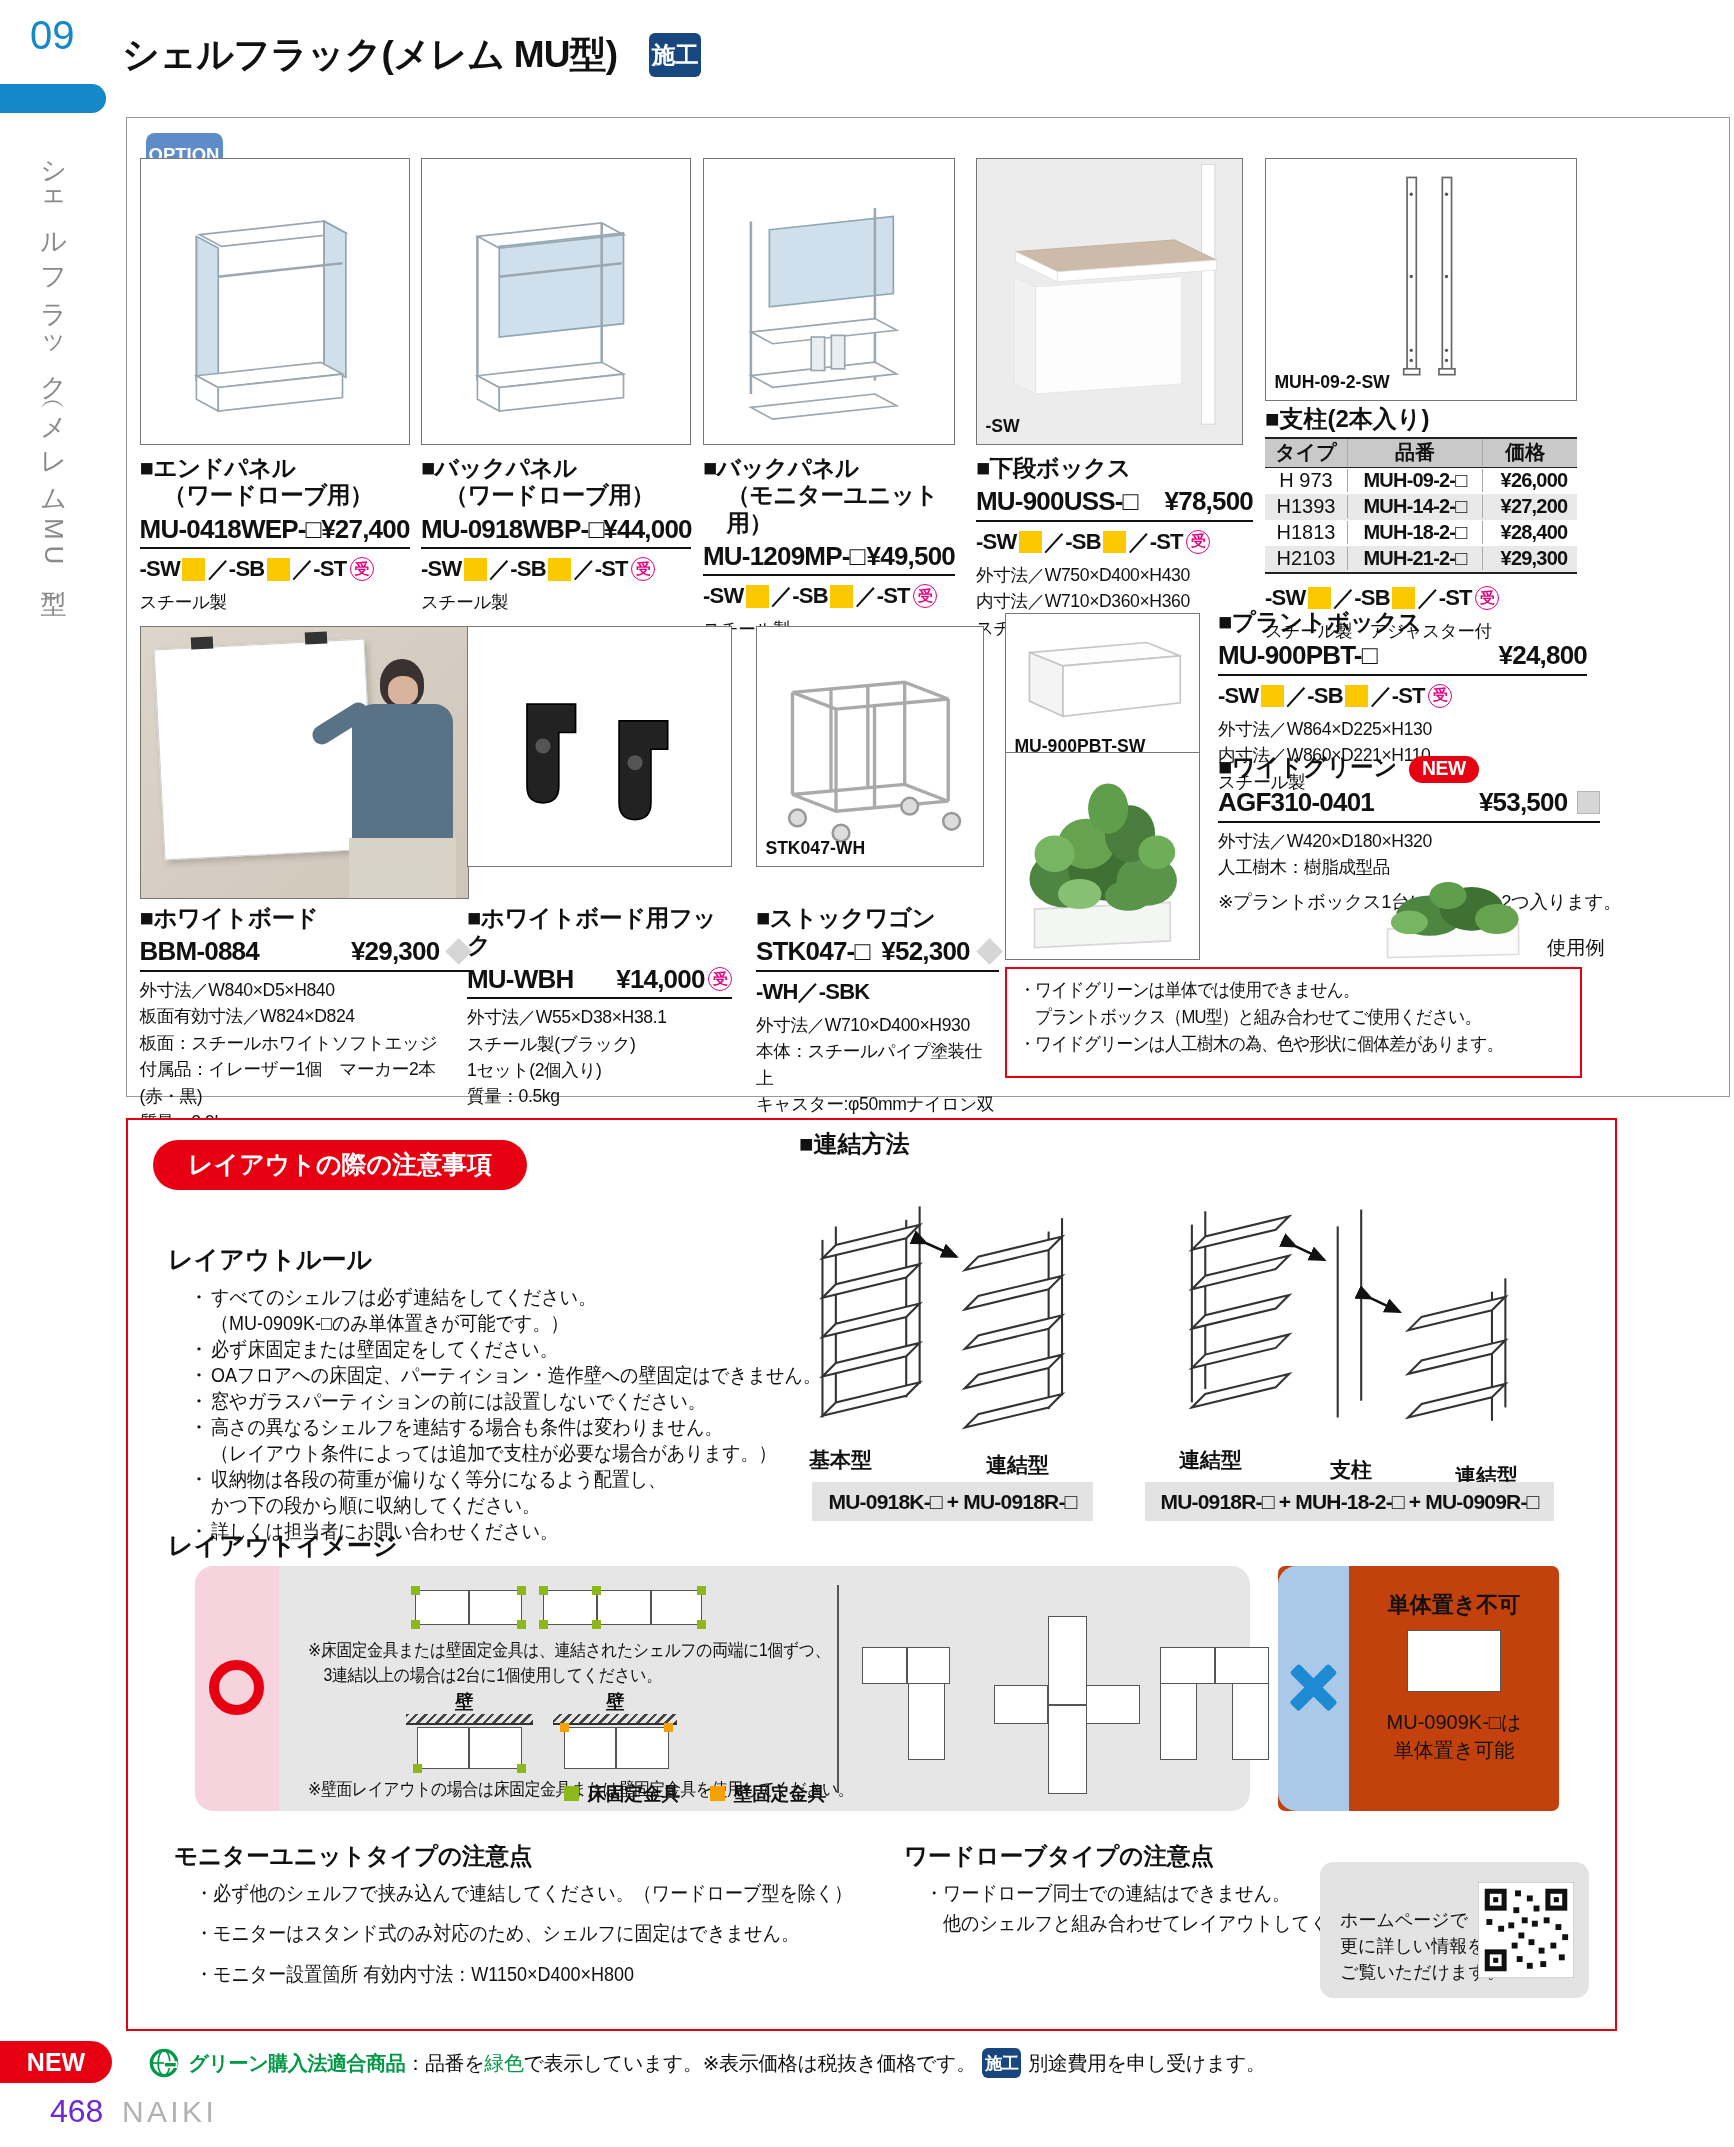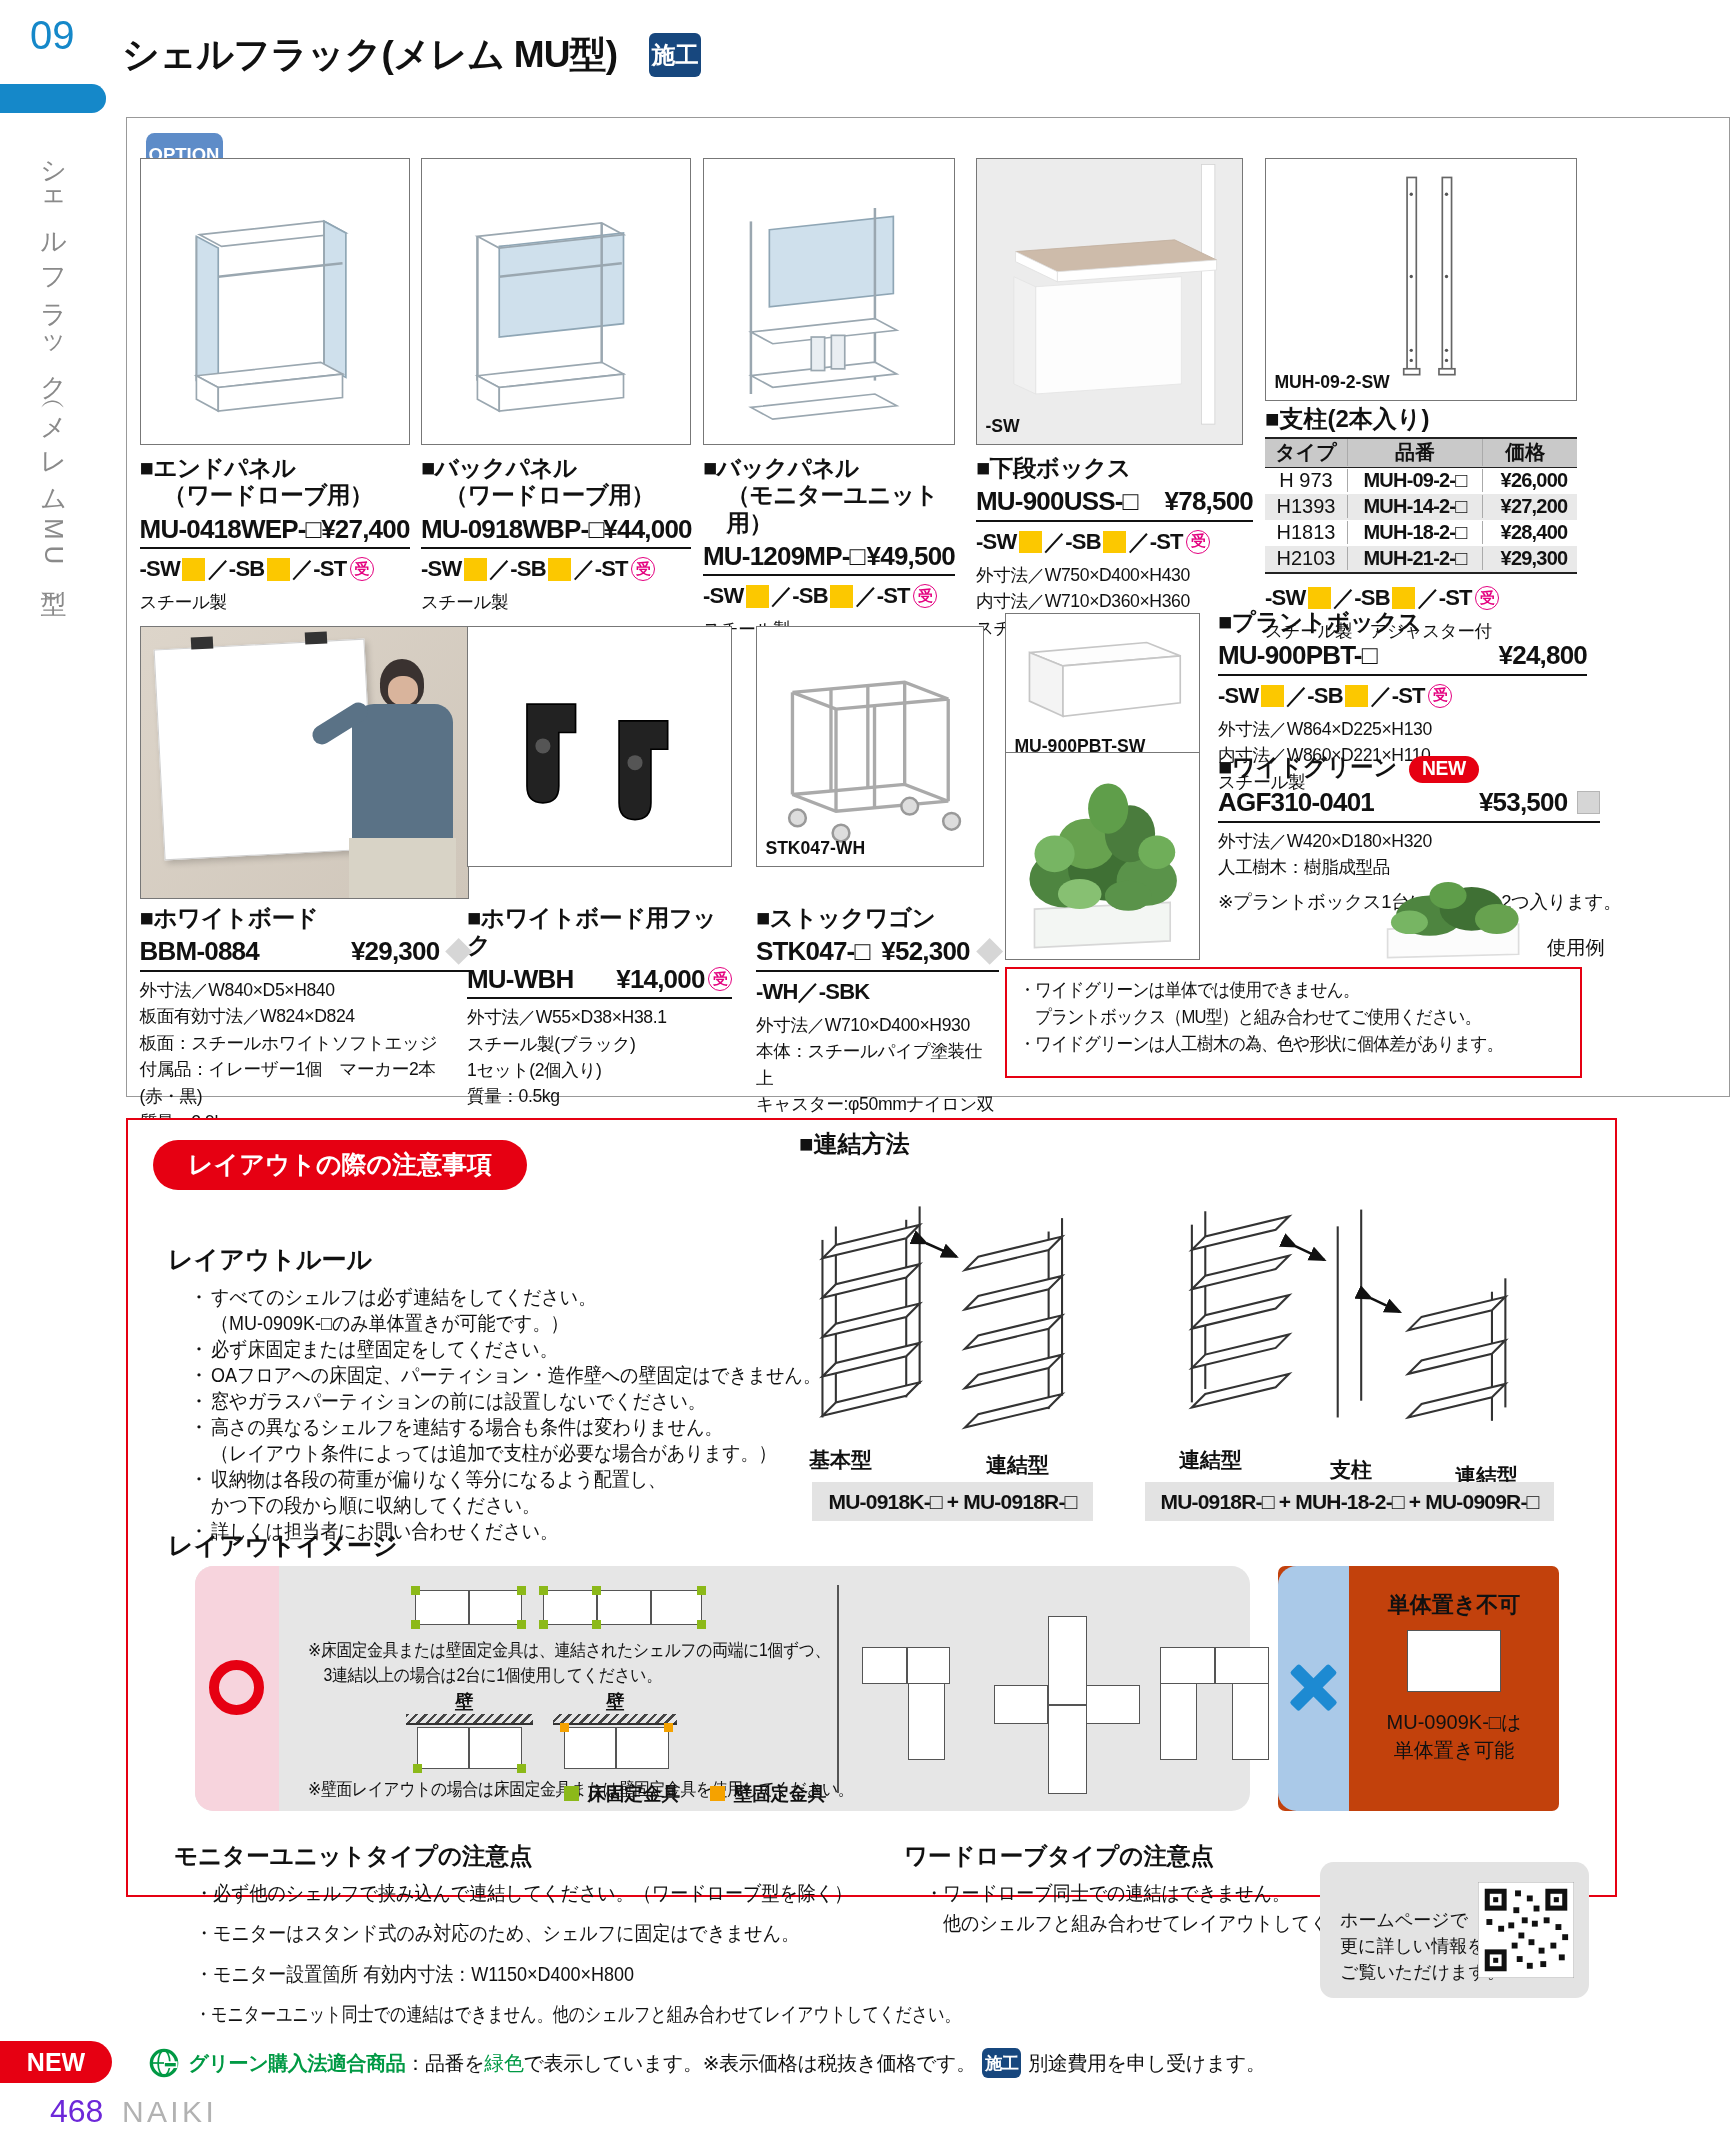--- a/index.html
+++ b/index.html
@@ -78,21 +78,21 @@
   #usage-caption{left:1420px;top:816px;font-size:19.3px}
   #noticebox{left:878px;top:849px;width:577px;height:111px;border:2.5px solid var(--red);padding:6.7px 11.7px}
   #noticebox .ntitle{color:var(--red);font-size:21px;font-weight:bold}
   #noticebox .nline{font-size:18.5px;line-height:27px;letter-spacing:-0.8px;white-space:nowrap}
   .plink{display:inline-flex;align-items:center;margin-top:10px}
   .plink .bar{width:10px;height:30px;background:#555}
   .plink .box{border:1.7px solid #555;border-left:none;font-size:19.3px;font-weight:bold;padding:2.5px 10px;position:relative}
   .plink .chev{width:11.7px;height:11.7px;border-top:2.5px solid #555;border-right:2.5px solid #555;transform:rotate(45deg);margin-left:5px}
 
   
-  #panel2{left:126px;top:1118px;width:1491px;height:779px;border:2.5px solid var(--red);background:#fff}
+  #panel2{left:126px;top:1118px;width:1491px;height:913px;border:2.5px solid var(--red);background:#fff}
   #layout-badge{left:25px;top:20px;background:var(--red);color:#fff;font-size:25px;font-weight:bold;border-radius:27px;padding:8.4px 35px}
   #rules-title{left:40px;top:123px;font-size:25px;font-weight:bold}
   #rules{left:59px;top:164px}
   .rline{display:flex;font-size:20px;line-height:26px}
   .rline .pp{width:23.5px;flex:none;text-align:center}
   .sx{transform:scaleX(.9);transform-origin:0 50%;white-space:nowrap;display:inline-block}
   #conn-title{left:671px;top:8.4px;font-size:24px;font-weight:bold}
   .diagram{position:absolute}
   .dlabel{position:absolute;font-size:21px;font-weight:bold}
   .cap{position:absolute;background:#e3e3e3;font-size:21px;font-weight:bold;text-align:center;padding:7.6px 0;letter-spacing:-0.8px}
@@ -712,21 +712,20 @@
       <div id="ng-title">単体置き不可</div>
       <div id="ng-rect"></div>
       <div class="ngline" style="top:143px">MU-0909K-□は</div>
       <div class="ngline" style="top:171px">単体置き可能</div>
     </div>
 
     <div class="abs" id="monitor-title">モニターユニットタイプの注意点</div>
     <div class="mline" style="top:760px"><span class="sx">・必ず他のシェルフで挟み込んで連結してください。（ワードローブ型を除く）</span></div>
     <div class="mline" style="top:800px"><span class="sx">・モニターはスタンド式のみ対応のため、シェルフに固定はできません。</span></div>
     <div class="mline" style="top:841px"><span class="sx">・モニター設置箇所 有効内寸法：W1150×D400×H800</span></div>
-    <div class="mline" style="top:881px"><span class="sx" style="transform:scaleX(.8)">・モニターユニット同士での連結はできません。他のシェルフと組み合わせてレイアウトしてください。</span></div>
 
     <div class="abs" id="wardrobe-title">ワードローブタイプの注意点</div>
     <div class="wline" style="top:760px"><span class="sx">・ワードローブ同士での連結はできません。</span></div>
     <div class="wline" style="top:790px"><span class="sx">　他のシェルフと組み合わせてレイアウトしてください。</span></div>
 
     <div class="abs" id="qrbox">
       <div class="qtext">
         <div>ホームページで</div>
         <div>更に詳しい情報を</div>
         <div>ご覧いただけます。</div>

